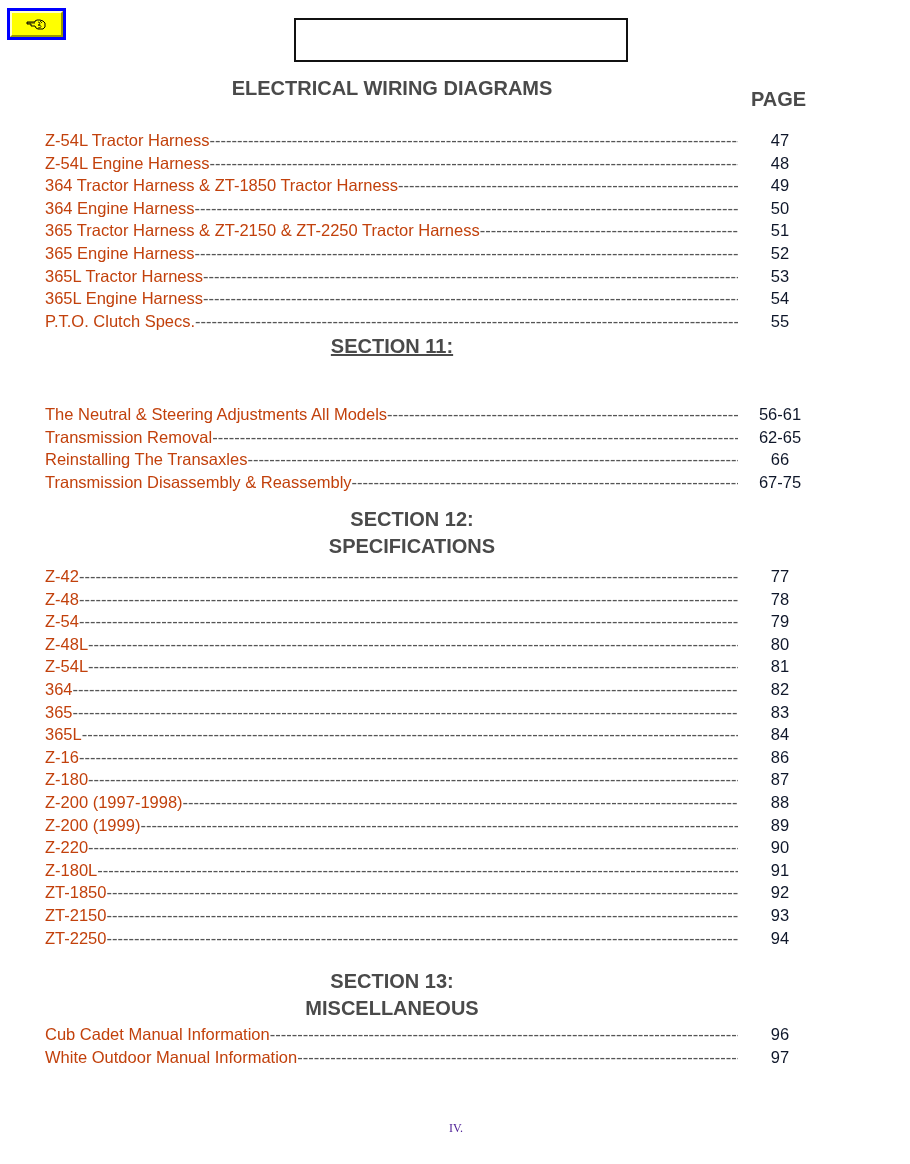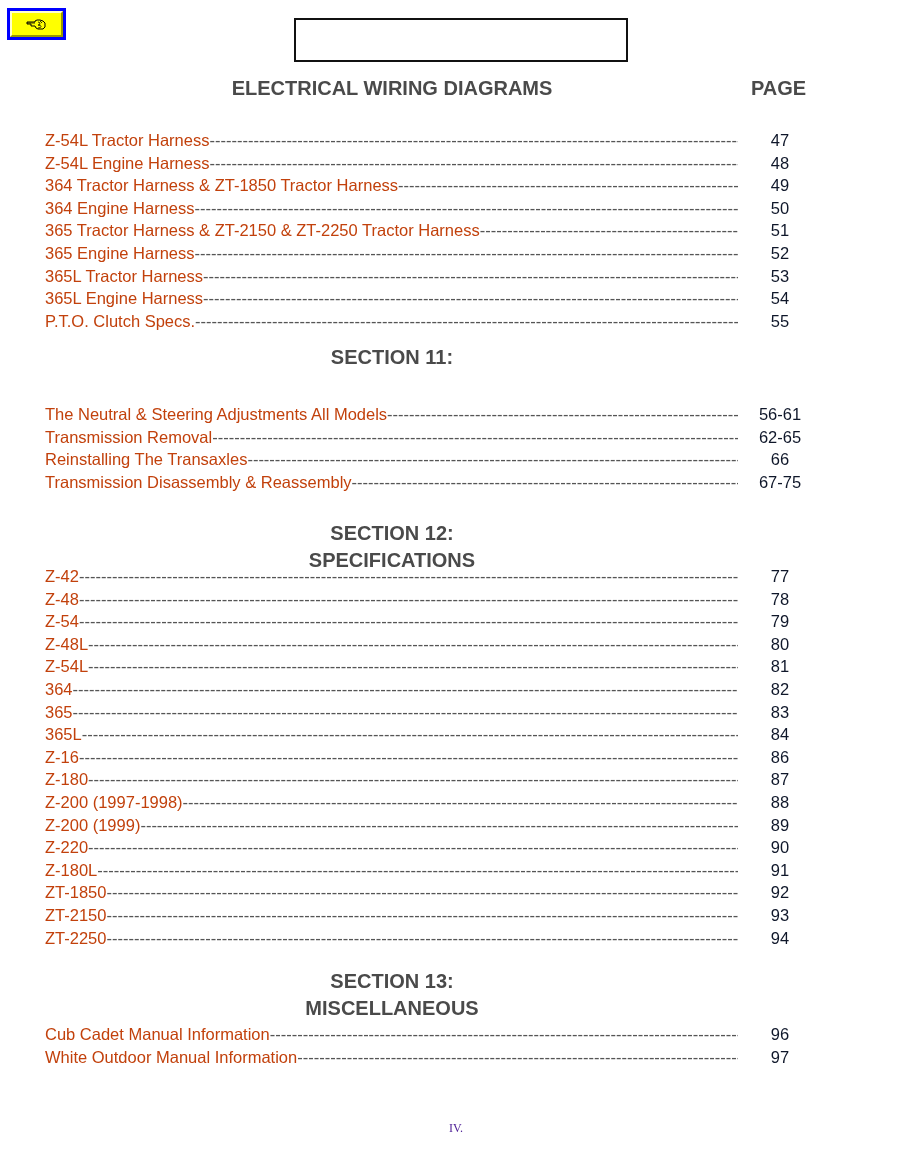--- a/index.html
+++ b/index.html
@@ -46,21 +46,21 @@
       top: 18px;
       width: 334px;
       height: 44px;
       box-sizing: border-box;
       border: 2px solid #111111;
       background: #ffffff;
     }
     .page-col-header {
       position: absolute;
       left: 751px;
-      top: 77px;
+      top: 88px;
       font-size: 20px;
       font-weight: bold;
       color: #4a4a4a;
     }
     .section-heading {
       position: absolute;
       left: 0;
       width: 784px;
       text-align: center;
       font-size: 20px;
@@ -166,21 +166,21 @@
     <div class="toc-row">
       <div class="toc-leader"><span class="toc-title">365L Engine Harness</span><span class="toc-dashes">--------------------------------------------------------------------------------------------------------------------------------------------------------------------------------------------------------</span></div>
       <span class="toc-page">54</span>
     </div>
     <div class="toc-row">
       <div class="toc-leader"><span class="toc-title">P.T.O. Clutch Specs.</span><span class="toc-dashes">--------------------------------------------------------------------------------------------------------------------------------------------------------------------------------------------------------</span></div>
       <span class="toc-page">55</span>
     </div>
   </div>
 
-<div class="section-heading" style="top:344px;">
+<div class="section-heading" style="top:333px;text-decoration:underline;">
   <div>SECTION 11:</div>
 </div>
 <div class="toc-list" style="top:403px;">
     <div class="toc-row">
       <div class="toc-leader"><span class="toc-title">The Neutral &amp; Steering Adjustments All Models</span><span class="toc-dashes">--------------------------------------------------------------------------------------------------------------------------------------------------------------------------------------------------------</span></div>
       <span class="toc-page">56-61</span>
     </div>
     <div class="toc-row">
       <div class="toc-leader"><span class="toc-title">Transmission Removal</span><span class="toc-dashes">--------------------------------------------------------------------------------------------------------------------------------------------------------------------------------------------------------</span></div>
       <span class="toc-page">62-65</span>
@@ -188,21 +188,21 @@
     <div class="toc-row">
       <div class="toc-leader"><span class="toc-title">Reinstalling The Transaxles</span><span class="toc-dashes">--------------------------------------------------------------------------------------------------------------------------------------------------------------------------------------------------------</span></div>
       <span class="toc-page">66</span>
     </div>
     <div class="toc-row">
       <div class="toc-leader"><span class="toc-title">Transmission Disassembly &amp; Reassembly</span><span class="toc-dashes">--------------------------------------------------------------------------------------------------------------------------------------------------------------------------------------------------------</span></div>
       <span class="toc-page">67-75</span>
     </div>
   </div>
 
-<div class="section-heading" style="top:520px;">
+<div class="section-heading" style="top:506px;margin-left:20px;">
   <div>SECTION 12:</div>
   <div>SPECIFICATIONS</div>
 </div>
 <div class="toc-list" style="top:565px;">
     <div class="toc-row">
       <div class="toc-leader"><span class="toc-title">Z-42</span><span class="toc-dashes">--------------------------------------------------------------------------------------------------------------------------------------------------------------------------------------------------------</span></div>
       <span class="toc-page">77</span>
     </div>
     <div class="toc-row">
       <div class="toc-leader"><span class="toc-title">Z-48</span><span class="toc-dashes">--------------------------------------------------------------------------------------------------------------------------------------------------------------------------------------------------------</span></div>

